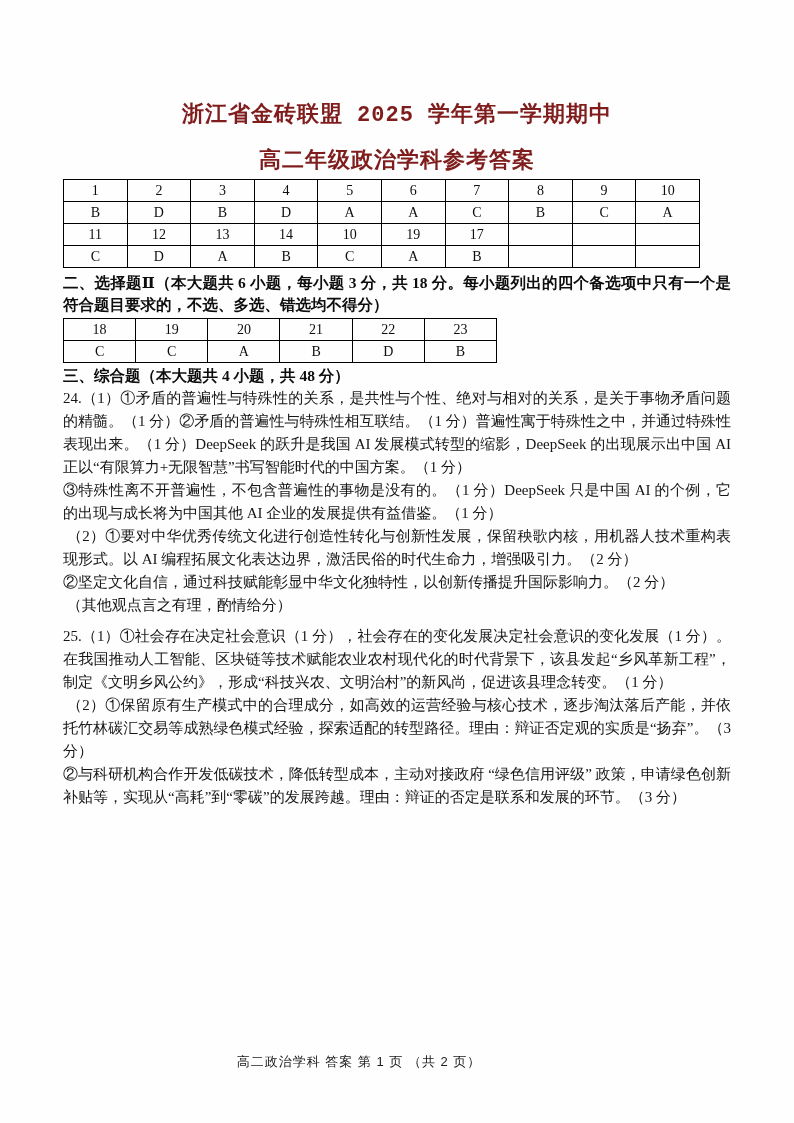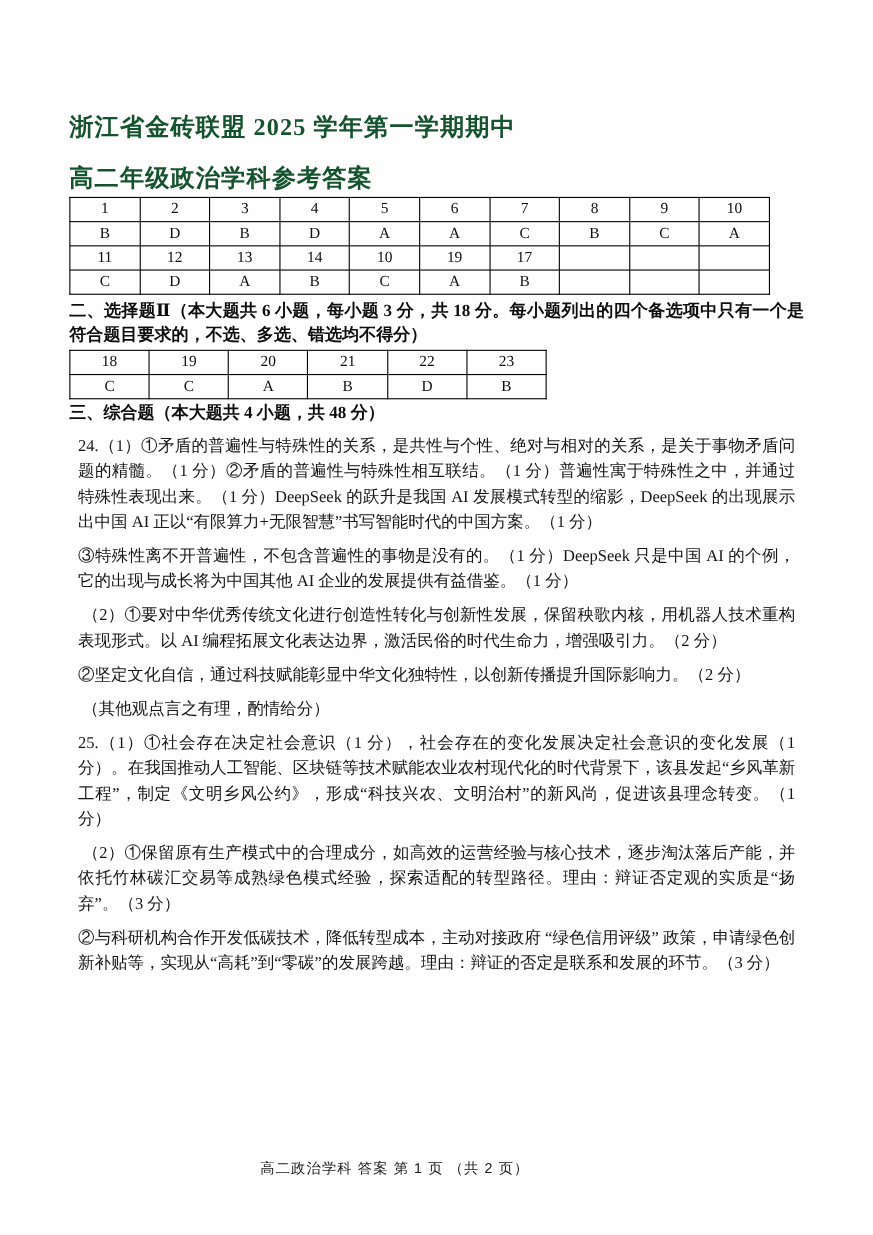--- a/index.html
+++ b/index.html
@@ -12,26 +12,26 @@
     font-family: "Liberation Serif", "DejaVu Serif", serif;
     overflow: hidden;
   }
   .content {
     position: absolute;
     left: 63px;
     top: 0;
     width: 668px;
   }
   .doc-title {
-    text-align: left;
-    font-family: Liberation Serif, serif;
+    text-align: center;
+    font-family: Liberation Mono, monospace;
     font-weight: bold;
     font-size: 22px;
     line-height: 30px;
-    color: #14532d;
+    color: #7f1d1d;
     letter-spacing: 1px;
   }
   .doc-title.line1 { padding-top: 101px; }
   .doc-title.line2 { margin-top: 16px; }
   .section-heading {
     margin: 0;
     font-weight: bold;
     font-size: 15.5px;
     line-height: 22px;
     text-align: justify;
@@ -54,21 +54,21 @@
     padding: 0;
     text-align: center;
     vertical-align: middle;
     font-size: 14px;
     color: #0d0d0d;
     font-family: "Liberation Serif", "DejaVu Serif", serif;
   }
   .answers-block { margin: 0; }
   .answers-block.q25 { margin-top: 8px; }
   .body-para {
-    margin: 8px;
+    margin: 0;
     font-size: 15px;
     line-height: 23px;
     text-align: justify;
     white-space: pre-wrap;
     color: #151515;
   }
   .page-footer {
     position: absolute;
     top: 1053px;
     left: 0;

